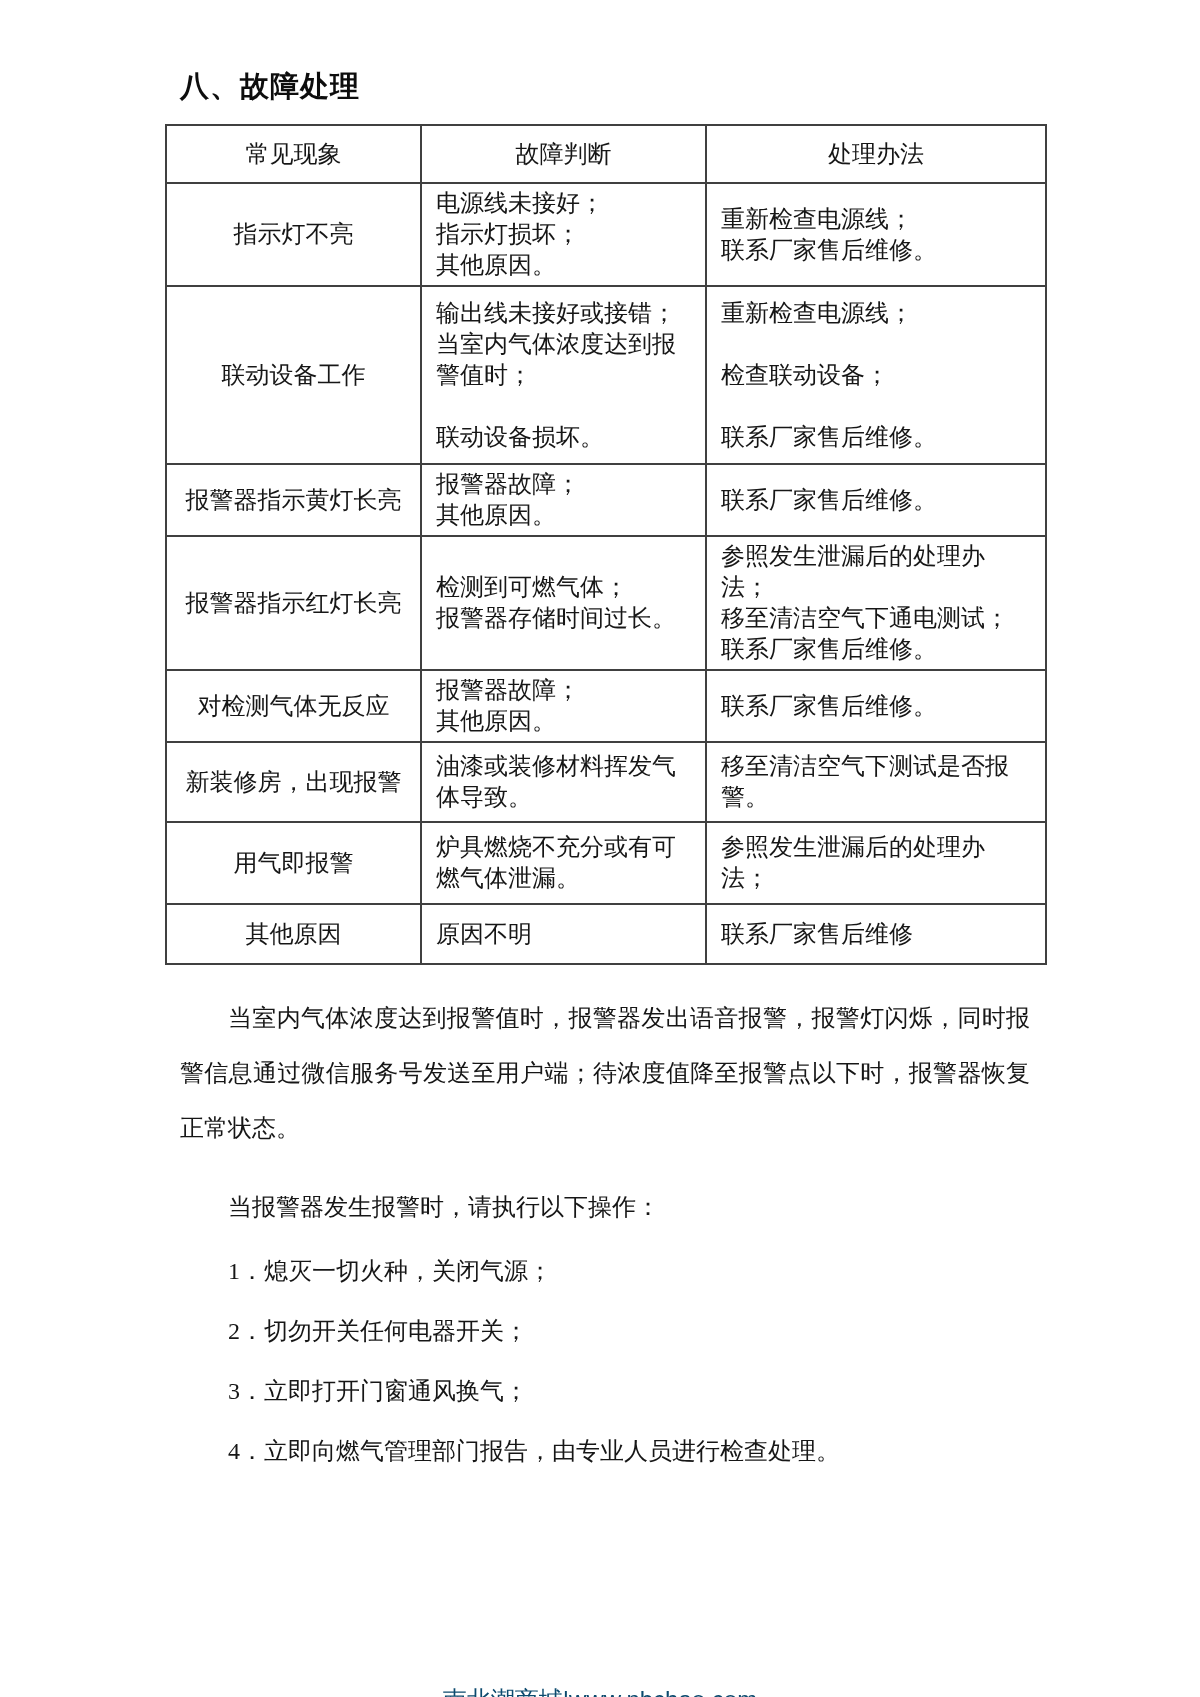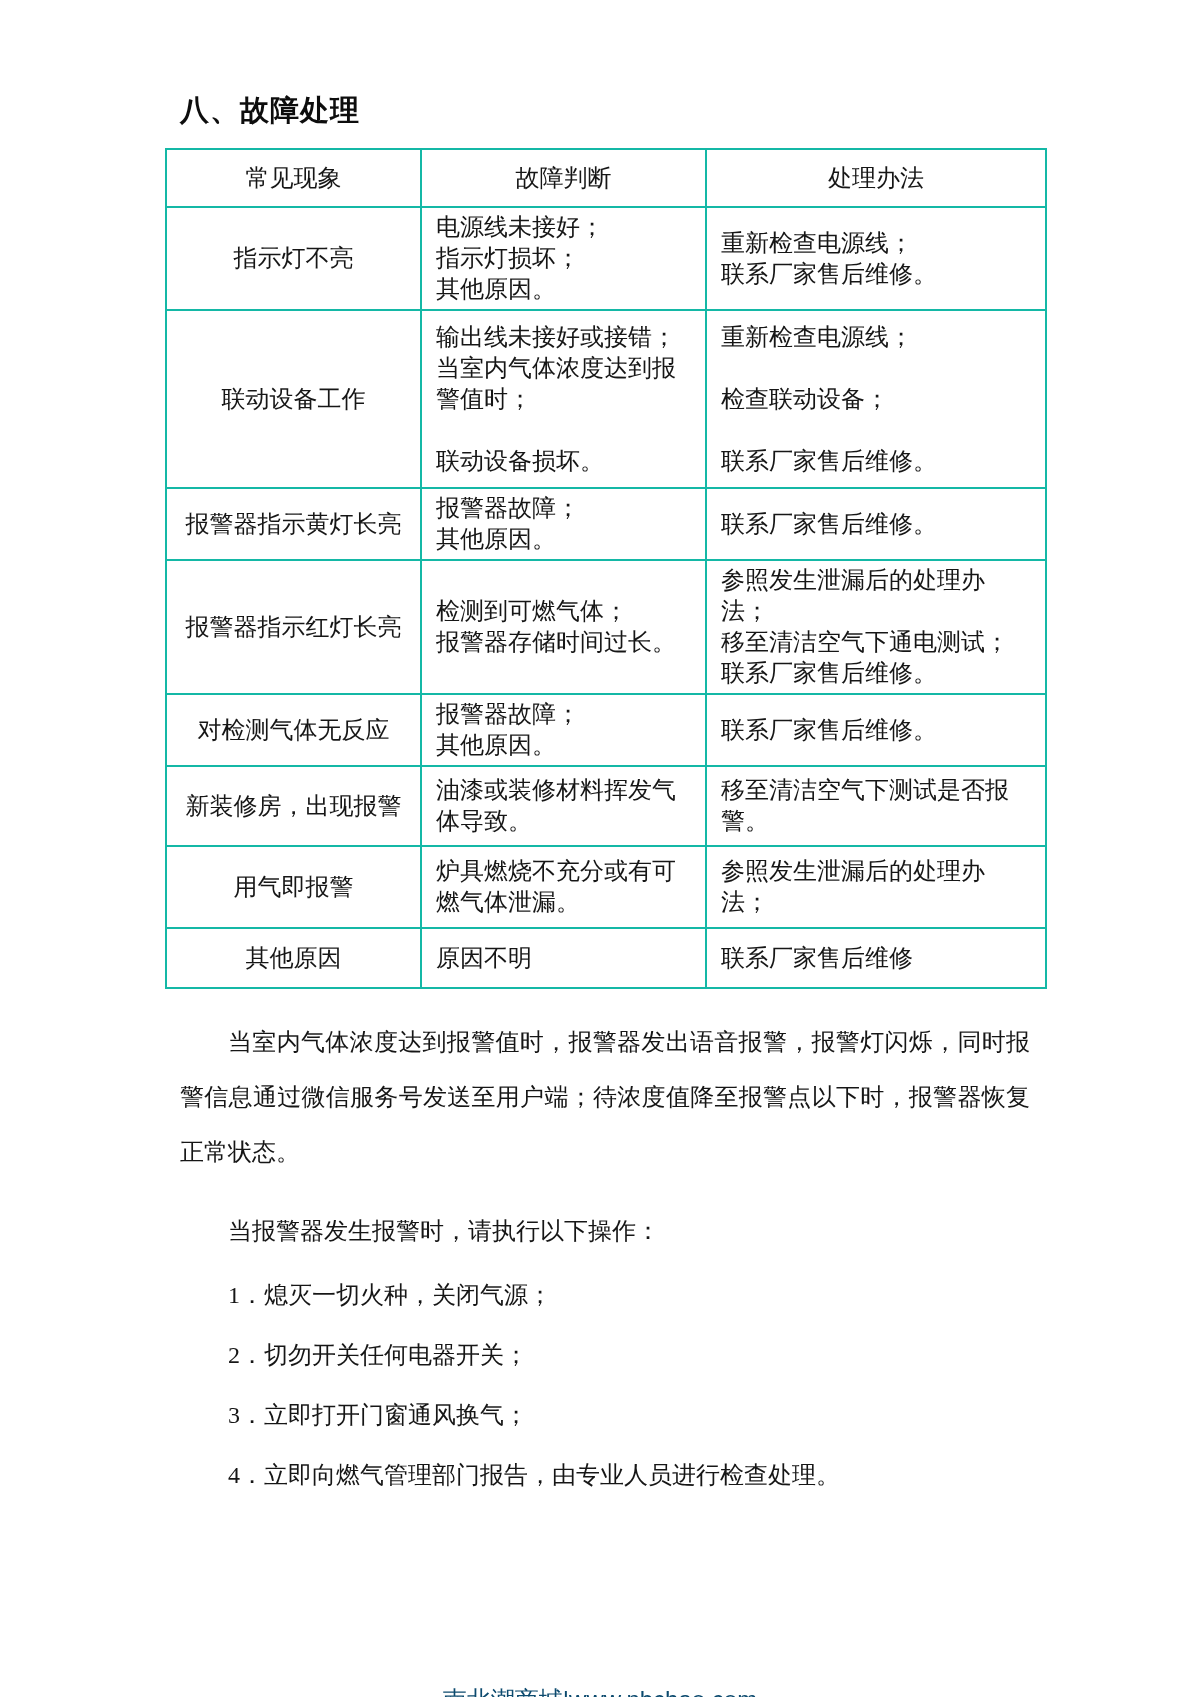--- a/index.html
+++ b/index.html
@@ -5,41 +5,41 @@
   html,body { margin:0; padding:0; background:#e8e8e8; }
   .page {
     position:relative;
     width:1200px; height:1697px;
     margin:0 auto;
     background:#ffffff;
     font-family:"Liberation Serif","DejaVu Serif",serif;
     color:#111111;
     overflow:hidden;
   }
-  .content { padding:92px 170px 0 180px; }
+  .content { padding:68px 170px 0 180px; }
 
   h2.sec {
     font-size:29px; font-weight:bold;
     margin:0; line-height:36px;
     letter-spacing:1px;
     color:#0d0d0d;
   }
   h2.sec9 { margin-top:16px; }
 
   table.fault {
     border-collapse:collapse;
     table-layout:fixed;
     width:880px;
     margin:20px 0 0 -15px;
     font-size:24px;
     line-break:strict;
     color:#161616;
   }
   table.fault th, table.fault td {
-    border:2px solid #14b8a6;
+    border:2px solid #404040;
     vertical-align:middle;
     overflow:hidden;
   }
   table.fault thead tr { height:58px; }
   table.fault th { font-weight:normal; text-align:center; padding:2px 4px; }
   td.col-phenomenon { text-align:center; padding:4px 6px; }
   td.col-judgment  { padding:4px 14px; }
   td.col-solution  { padding:4px 24px 4px 14px; }
   .cell-line { line-height:31px; }
   tbody tr:nth-child(1){ height:92px; }

